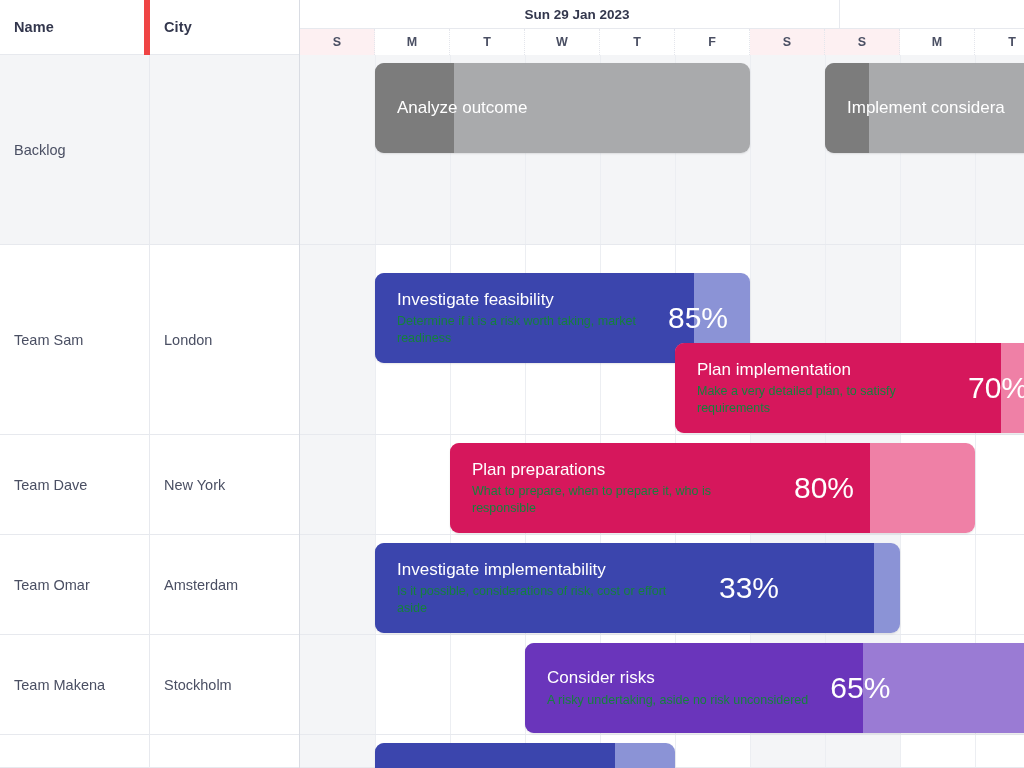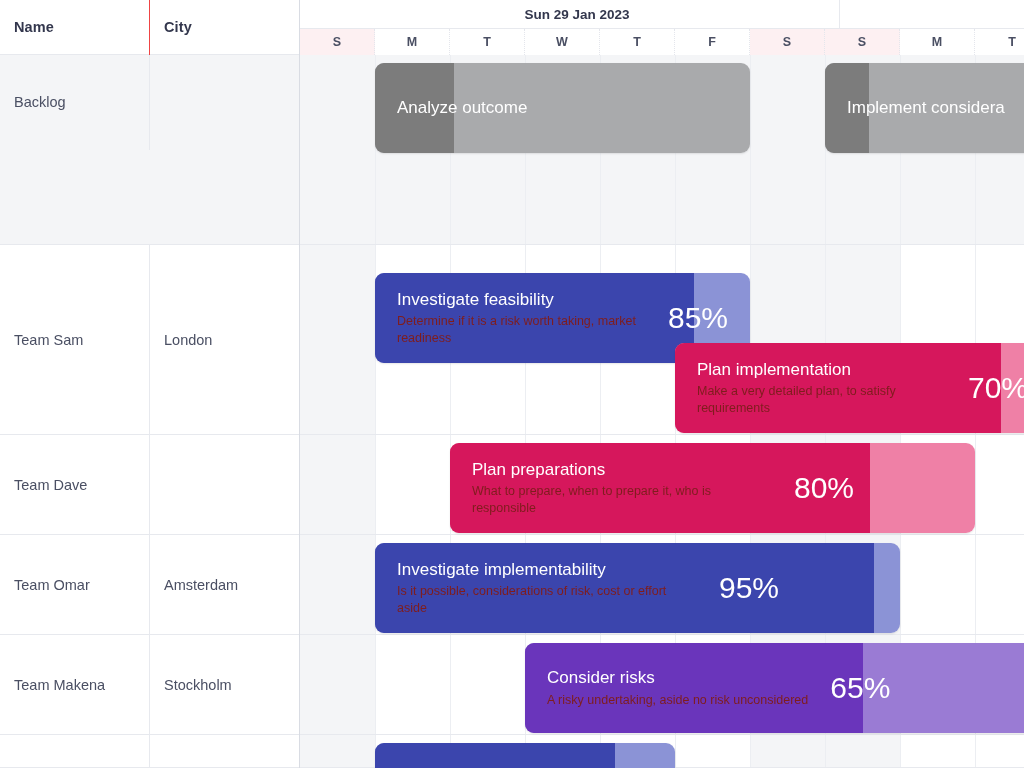--- a/index.html
+++ b/index.html
@@ -30,21 +30,21 @@
   }
   .lh-cell {
     height: 55px;
     display: flex; align-items: center;
     padding-left: 14px;
     font-size: 14.5px;
     font-weight: 600;
     color: #33374d;
     letter-spacing: .1px;
   }
-  .lh-cell.name { width: 150px; border-right: 1px solid #ef4444; }
+  .lh-cell.name { width: 150px; border-right: 6px solid #ef4444; }
   .lh-cell.city { width: 149px; }
 
   .left-row {
     display: flex;
     border-bottom: 1px solid #e7e9ee;
     background: #fff;
   }
   .left-row.shaded { background: #f4f5f7; }
   .lr-cell {
     display: flex; align-items: center;
@@ -129,21 +129,21 @@
   }
   .bar .texts { flex: 0 1 auto; min-width: 0; }
   .bar .b-title {
     font-size: 17px;
     color: #ffffff;
     line-height: 1.25;
     white-space: nowrap;
   }
   .bar .b-desc {
     font-size: 12.5px;
-    color: #7f1d1d;
+    color: #15803d;
     line-height: 1.35;
     margin-top: 3px;
     max-width: 300px;
   }
   .bar .b-pct {
     margin-left: 22px;
     font-size: 30px;
     color: #ffffff;
     white-space: nowrap;
     flex: 0 0 auto;
@@ -158,30 +158,31 @@
 <body>
 
 <div id="app">
 
   <div class="left-pane">
     <div class="left-head">
       <div class="lh-cell name">Name</div>
       <div class="lh-cell city">City</div>
     </div>
     <div id="left-rows">
-        <div class="left-row shaded" style="height: 190px; flex-direction: column;">
+        <div class="left-row shaded" style="height: 190px;">
           <div class="lr-cell name">Backlog</div>
           <div class="lr-cell city"></div>
         </div>
         <div class="left-row" style="height: 190px;">
           <div class="lr-cell name">Team Sam</div>
           <div class="lr-cell city">London</div>
         </div>
         <div class="left-row" style="height: 100px;">
           <div class="lr-cell name">Team Dave</div>
+          <div class="lr-cell city">New York</div>
         </div>
         <div class="left-row" style="height: 100px;">
           <div class="lr-cell name">Team Omar</div>
           <div class="lr-cell city">Amsterdam</div>
         </div>
         <div class="left-row" style="height: 100px;">
           <div class="lr-cell name">Team Makena</div>
           <div class="lr-cell city">Stockholm</div>
         </div>
         <div class="left-row" style="height: 33px;">
@@ -284,21 +285,21 @@
           </div>
         </div>
         <div class="bar" style="left: 75px; top: 488px; width: 525px;">
           <div class="track" style="background: rgb(139, 147, 214);"></div>
           <div class="fill" style="width: 95%; background: rgb(59, 69, 173);"></div>
           <div class="content">
             <div class="texts">
               <div class="b-title">Investigate implementability</div>
               <div class="b-desc">Is it possible, considerations of risk, cost or effort aside</div>
             </div>
-            <div class="b-pct">95%</div>
+            <div class="b-pct">33%</div>
           </div>
         </div>
         <div class="bar" style="left: 225px; top: 588px; width: 520px;">
           <div class="track" style="background: rgb(154, 123, 212);"></div>
           <div class="fill" style="width: 65%; background: rgb(106, 53, 187);"></div>
           <div class="content">
             <div class="texts">
               <div class="b-title">Consider risks</div>
               <div class="b-desc">A risky undertaking, aside no risk unconsidered</div>
             </div>

